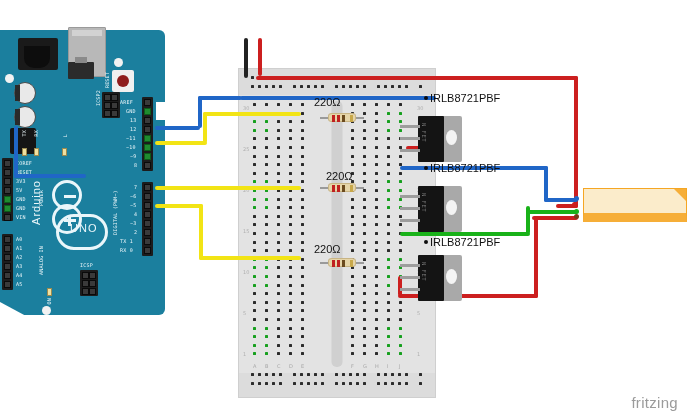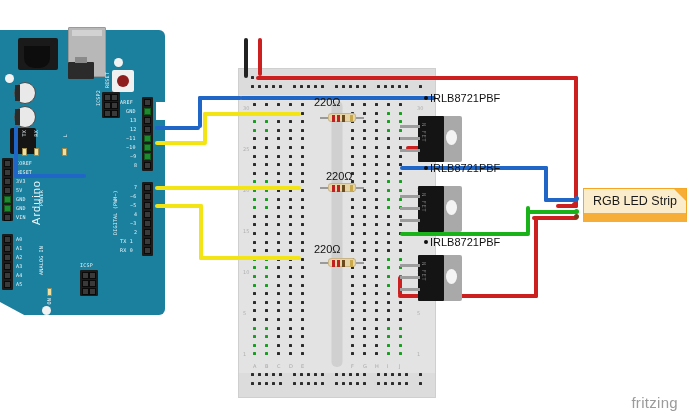--- a/index.html
+++ b/index.html
@@ -149,20 +149,31 @@
 
     <div class="led-smd" style="left:22px;top:118px;"></div>
     <div class="led-smd" style="left:34px;top:118px;"></div>
     <div class="led-smd" style="left:62px;top:118px;"></div>
     <div class="board-label vlabel" style="left:21px;top:100px;">TX</div>
     <div class="board-label vlabel" style="left:33px;top:100px;">RX</div>
     <div class="board-label vlabel" style="left:62px;top:104px;">L</div>
     <div class="led-smd" style="left:47px;top:258px;"></div>
     <div class="board-label vlabel" style="left:46px;top:268px;">ON</div>
 
+    <div class="arduino-logo">
+      <div class="inf" style="top:0;">
+          <span style="position:absolute;left:9px;top:12px;width:12px;height:3px;background:#eaf6fa;"></span>
+        </div>
+      <div class="inf" style="top:24px;">
+        <span style="position:absolute;left:9px;top:12px;width:12px;height:3px;background:#eaf6fa;"></span>
+        <span style="position:absolute;left:13px;top:8px;width:3px;height:11px;background:#eaf6fa;"></span>
+      </div>
+      <div class="unoval"></div>
+      <div class="wordmark" style="left:18px;top:42px;font-size:11px;">UNO</div>
+    </div>
     <div class="wordmark vlabel" style="left:30px;top:150px;font-size:11px;">Arduino</div>
 
     <div class="hdr" style="left:2px;top:128px;width:11px;height:63px;">
       <div class="pin" style="left:2px;top:2px;"></div>
       <div class="pin" style="left:2px;top:11px;"></div>
       <div class="pin" style="left:2px;top:20px;"></div>
       <div class="pin" style="left:2px;top:29px;"></div>
       <div class="pin green" style="left:2px;top:38px;"></div>
       <div class="pin green" style="left:2px;top:47px;"></div>
       <div class="pin" style="left:2px;top:56px;"></div>
@@ -757,21 +768,20 @@
     <div class="leg" style="top:9px;"></div>
       <div class="leg" style="top:21px;"></div>
       <div class="leg" style="top:33px;"></div>
   </div>
   <div class="fet-lbl" style="left:430px;top:236px;">IRLB8721PBF</div>
   <div class="fet-dot" style="left:424px;top:240px;"></div>
 
 
   <div class="note" style="left:583px;top:188px;width:104px;height:34px;">
     <div class="fold"></div>
-    <div class="t">RGB LED Strip</div>
   </div>
 
   <div class="endcap" style="left:572px;top:202px;background:#cc1f1f;"></div>
   <div class="endcap" style="left:574px;top:196px;background:#2066c7;"></div>
   <div class="endcap" style="left:574px;top:209px;background:#19b219;"></div>
   <div class="endcap" style="left:574px;top:214px;background:#7a3a18;"></div>
 
   <div id="wm">fritzing</div>
 </div>
 

